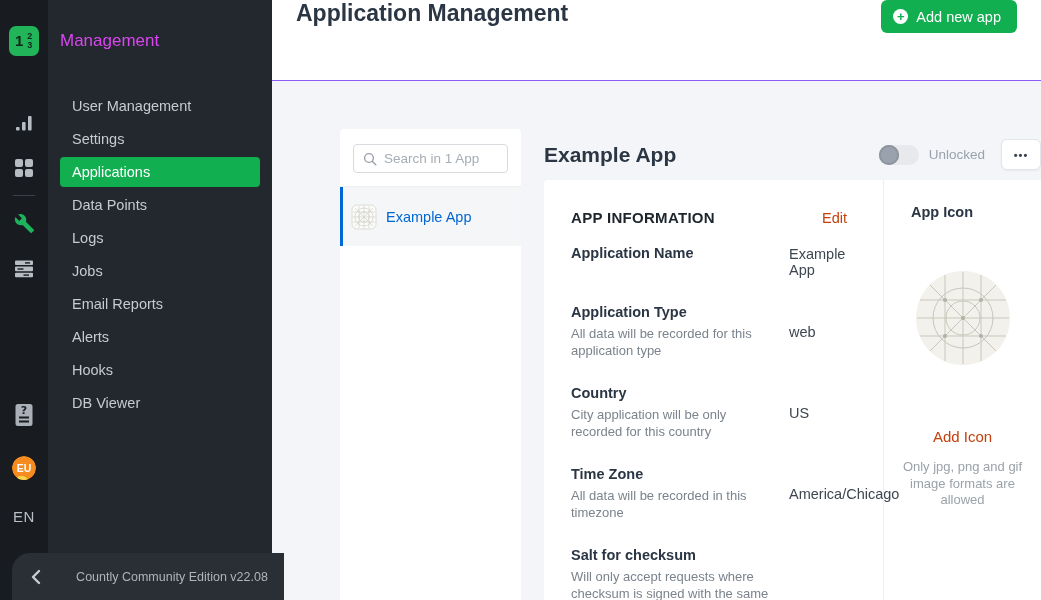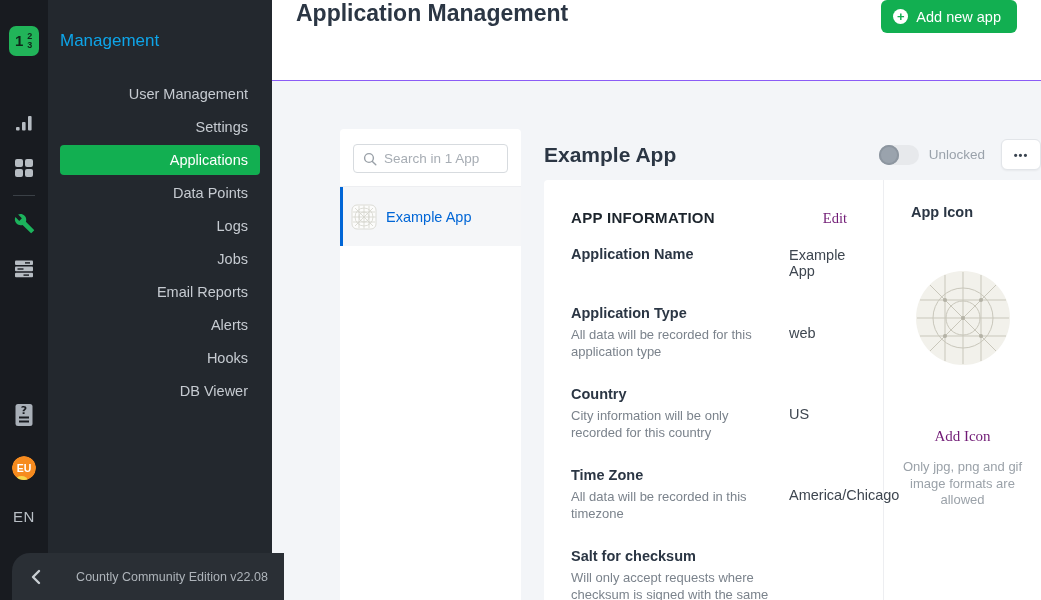--- a/index.html
+++ b/index.html
@@ -19,22 +19,22 @@
   .ib-icon.stack { margin-top:23px; }
   .ib-spacer { flex:1; }
   .ib-icon.doc { margin-bottom:30px; }
   .avatar-wrap { width:24px; height:24px; border-radius:50%; overflow:hidden; position:relative; margin-bottom:28px; cursor:pointer; }
   .avatar { width:24px; height:24px; border-radius:50%; background:#f68b1f; color:#fff; font-size:10.5px; font-weight:700; display:flex; align-items:center; justify-content:center; }
   .avatar-wrap::after { content:""; position:absolute; left:3px; bottom:-6px; width:13px; height:10px; background:#f7d64a; border-radius:50%; }
   .lang { color:#b9bfc5; font-size:15px; margin-bottom:75px; cursor:pointer; letter-spacing:.5px; }
 
   
   .menubar { width:224px; background:#23282e; flex-shrink:0; }
-  .menu-title { color:#0ea5e9; font-size:17px; margin:31px 8px 0 12px; font-weight:400; }
-  .menu { margin-top:28px;text-align:right; }
+  .menu-title { color:#d946ef; font-size:17px; margin:31px 8px 0 12px; font-weight:400; }
+  .menu { margin-top:40px; }
   .menu-item { margin:3px 12px; padding:0 12px; height:30px; line-height:30px; border-radius:4px; font-size:14.5px; color:#c6cbd1; cursor:pointer; white-space:nowrap; }
   .menu-item.active { background:#12af51; color:#ffffff; }
 
   
   .side-footer { position:absolute; left:12px; bottom:0; width:272px; height:47px; background:#2a2f35; border-top-left-radius:18px; display:flex; align-items:center; z-index:5; }
   .collapse { width:48px; display:flex; align-items:center; justify-content:center; cursor:pointer; }
   .footer-text { flex:1; text-align:center; color:#aeb4ba; font-size:12.5px; }
 
   
   .main { flex:1; display:flex; flex-direction:column; min-width:0; }
@@ -62,21 +62,21 @@
   .head-controls { margin-left:auto; display:flex; align-items:center; }
   .switch { width:40px; height:20px; border-radius:10px; background:#e7e9ec; position:relative; cursor:pointer; }
   .knob { position:absolute; left:0; top:0; width:20px; height:20px; border-radius:50%; background:#9aa3ad; box-shadow:inset 0 0 0 2px #8d96a0; }
   .lock-label { color:#9aa2ab; font-size:13.5px; margin:0 16px 0 10px; }
   .more-btn { width:40px; height:31px; background:#fff; border:1px solid #e2e5e9; border-radius:6px; box-shadow:0 1px 2px rgba(0,0,0,.05); color:#3a4450; font-size:11px; letter-spacing:1px; font-weight:700; cursor:pointer; font-family:inherit; }
 
   .card { flex:1; background:#fff; border-radius:4px 0 0 0; display:flex; min-height:0; overflow:hidden; }
   .info-col { flex:1; padding:29px 36px 0 27px; min-width:0; }
   .info-head { display:flex; justify-content:space-between; align-items:baseline;gap:6px; }
   .info-title { font-size:15px; font-weight:700; color:#1c242c; letter-spacing:.3px; }
-  .link { color:#701a75; font-size:14.5px; cursor:pointer; text-decoration:none;font-family:Liberation Serif, serif; }
+  .link { color:#c2410c; font-size:14.5px; cursor:pointer; text-decoration:none; }
 
   .field { display:flex; margin-top:26px; }
   .field:first-of-type { margin-top:19px; }
   .f-left { width:218px; flex-shrink:0; padding-right:20px; }
   .f-label { font-size:14.5px; font-weight:700; color:#2b3644; }
   .f-desc { margin-top:5px; font-size:13px; color:#7b838c; line-height:17px; }
   .f-desc:empty { display:none; }
   .f-value { font-size:14.5px; color:#3e4650; padding-top:1px; }
   .field.has-desc .f-value { padding-top:20px; }
 
@@ -249,21 +249,21 @@
     <div class="f-left">
       <div class="f-label">Application Type</div>
       <div class="f-desc">All data will be recorded for this application type</div>
     </div>
     <div class="f-value">web</div>
   </div>
 
   <div class="field has-desc">
     <div class="f-left">
       <div class="f-label">Country</div>
-      <div class="f-desc">City information will be only recorded for this country</div>
+      <div class="f-desc">City application will be only recorded for this country</div>
     </div>
     <div class="f-value">US</div>
   </div>
 
   <div class="field has-desc">
     <div class="f-left">
       <div class="f-label">Time Zone</div>
       <div class="f-desc">All data will be recorded in this timezone</div>
     </div>
     <div class="f-value">America/Chicago</div>

